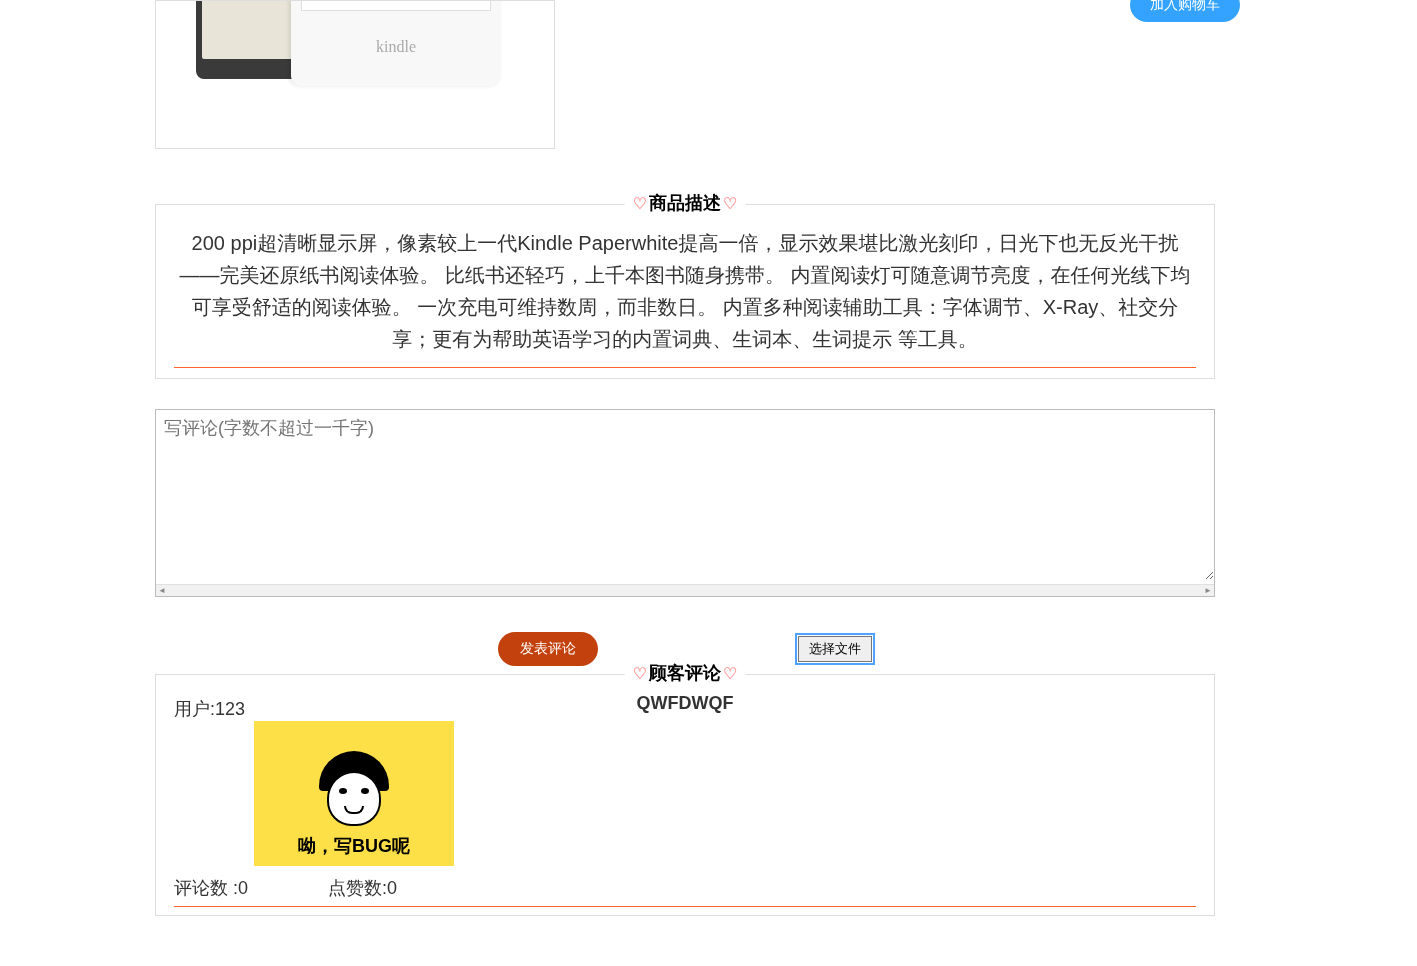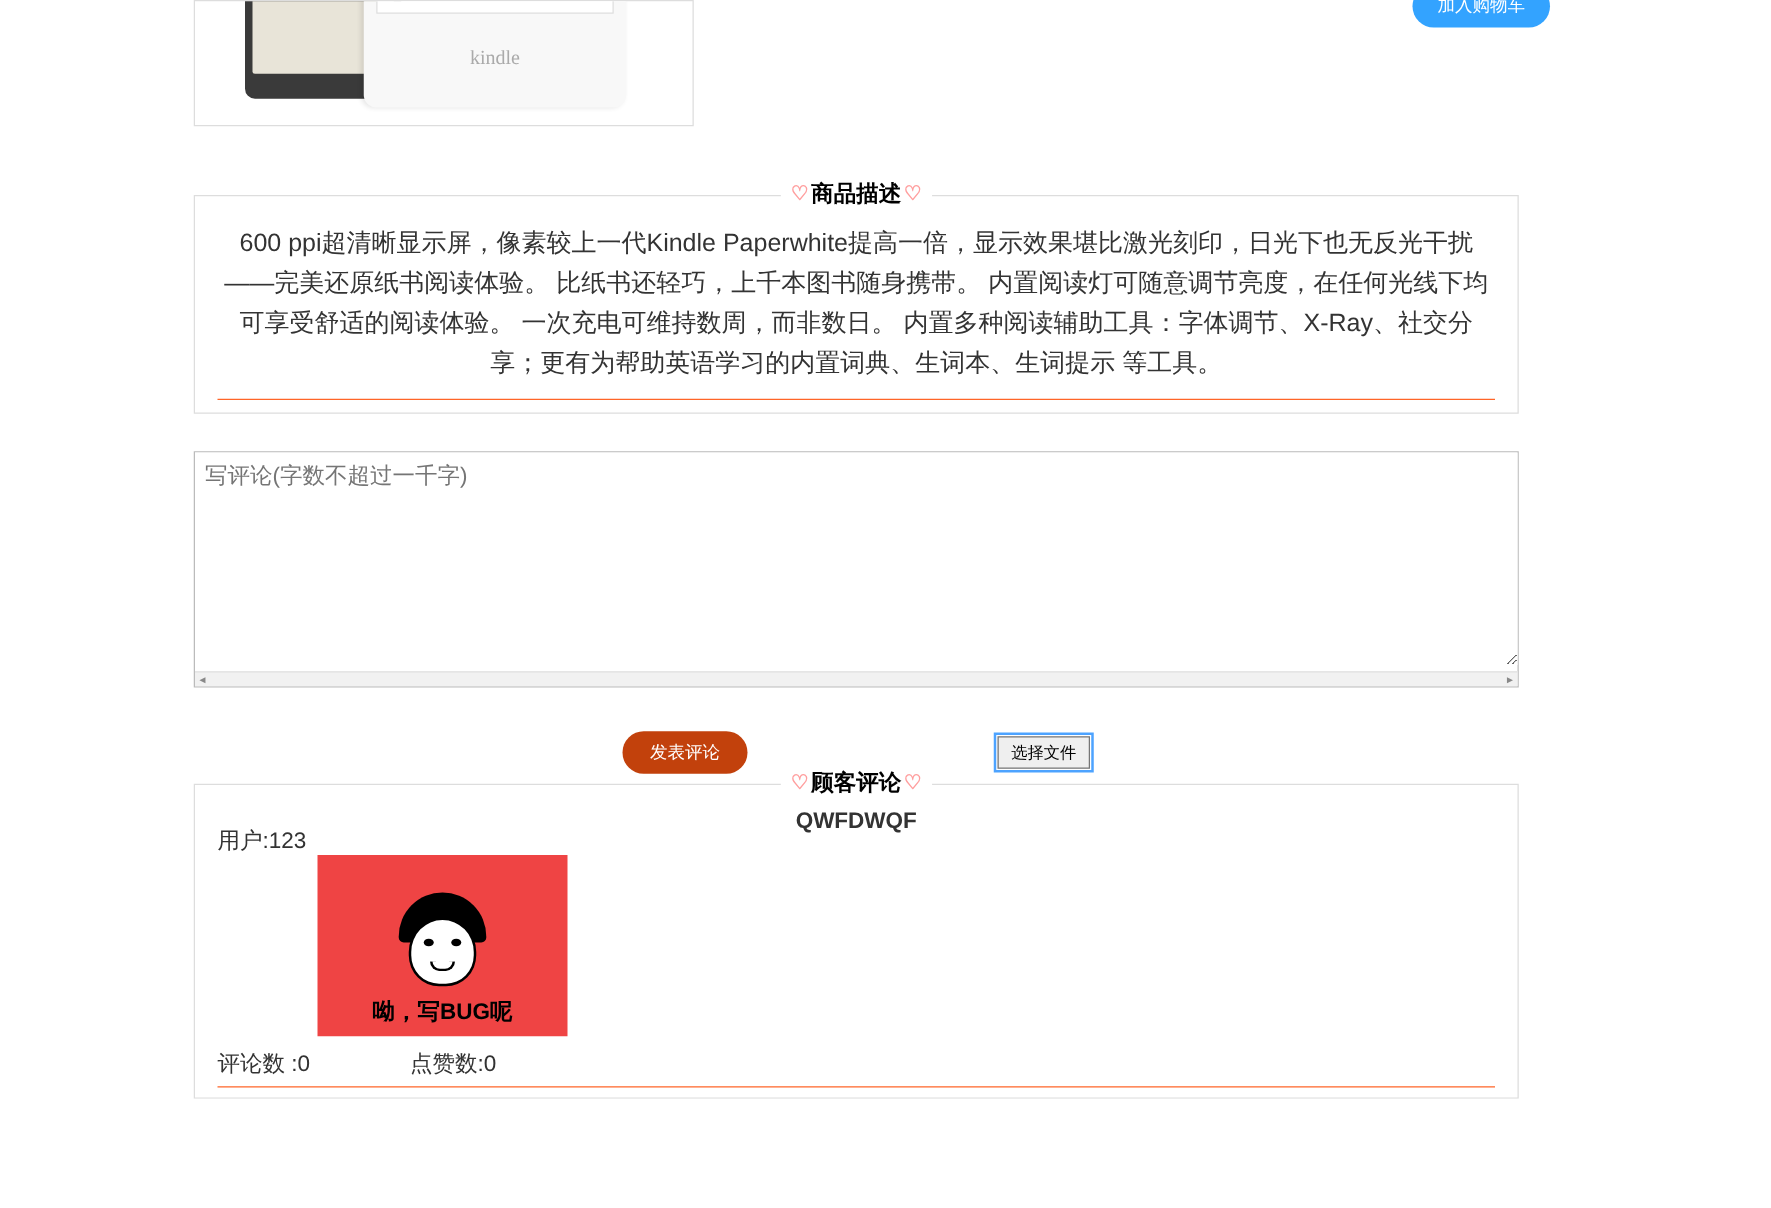--- a/index.html
+++ b/index.html
@@ -14,21 +14,21 @@
     }
     .page-wrap {
       width: 1060px;
       margin-left: 155px;
       padding-top: 0;
       position: relative;
     }
     .product-image-box {
       border: 1px solid #ddd;
       width: 400px;
-      height: 101px;
+      height: 149px;
       position: relative;
       overflow: hidden;
       background: #fff;
     }
     .kindle-device {
       position: absolute;
     }
     .kindle-black {
       left: 40px;
       top: -30px;
@@ -203,42 +203,41 @@
     .reviews-fieldset {
       border: 1px solid #ddd;
       margin-top: 8px;
       position: relative;
       padding: 20px 18px 8px;
     }
     .review-row {
       display: flex;
       align-items: flex-end;
       gap: 12px;
-      margin-top: 10px;
     }
     .user-label {
       font-size: 18px;
       color: #333;
       white-space: nowrap;
       padding-top: 2px;
     }
     .comment-title {
       position: absolute;
       left: 50%;
       transform: translateX(-50%);
       top: 18px;
       font-size: 18px;
       font-weight: bold;
       color: #333;
     }
     .attached-image {
       margin-left: 80px;
       width: 200px;
       height: 145px;
-      background: #ef4444;
+      background: #fde047;
       display: flex;
       flex-direction: column;
       align-items: center;
       justify-content: flex-end;
       padding: 8px;
       gap: 8px;
     }
     .meme-head {
       width: 90px;
       height: 75px;
@@ -323,21 +322,21 @@
       <div class="kindle-label">kindle</div>
     </div>
   </div>
 
   <div class="fieldset-box">
     <div class="fieldset-legend">
       <span class="heart-outline">♡</span>
       <span>商品描述</span>
       <span class="heart-outline">♡</span>
     </div>
-    <p class="description-text">600 ppi超清晰显示屏，像素较上一代Kindle Paperwhite提高一倍，显示效果堪比激光刻印，日光下也无反光干扰——完美还原纸书阅读体验。 比纸书还轻巧，上千本图书随身携带。 内置阅读灯可随意调节亮度，在任何光线下均可享受舒适的阅读体验。 一次充电可维持数周，而非数日。 内置多种阅读辅助工具：字体调节、X-Ray、社交分享；更有为帮助英语学习的内置词典、生词本、生词提示 等工具。</p>
+    <p class="description-text">200 ppi超清晰显示屏，像素较上一代Kindle Paperwhite提高一倍，显示效果堪比激光刻印，日光下也无反光干扰——完美还原纸书阅读体验。 比纸书还轻巧，上千本图书随身携带。 内置阅读灯可随意调节亮度，在任何光线下均可享受舒适的阅读体验。 一次充电可维持数周，而非数日。 内置多种阅读辅助工具：字体调节、X-Ray、社交分享；更有为帮助英语学习的内置词典、生词本、生词提示 等工具。</p>
     <hr class="orange-divider">
   </div>
 
   <div class="comment-area-wrap">
     <textarea class="comment-textarea" placeholder="写评论(字数不超过一千字)" style=""></textarea>
     <div class="scrollbar-track">
       <span class="scrollbar-arrow-left">◄</span>
       <span class="scrollbar-arrow-right">►</span>
     </div>
   </div>

